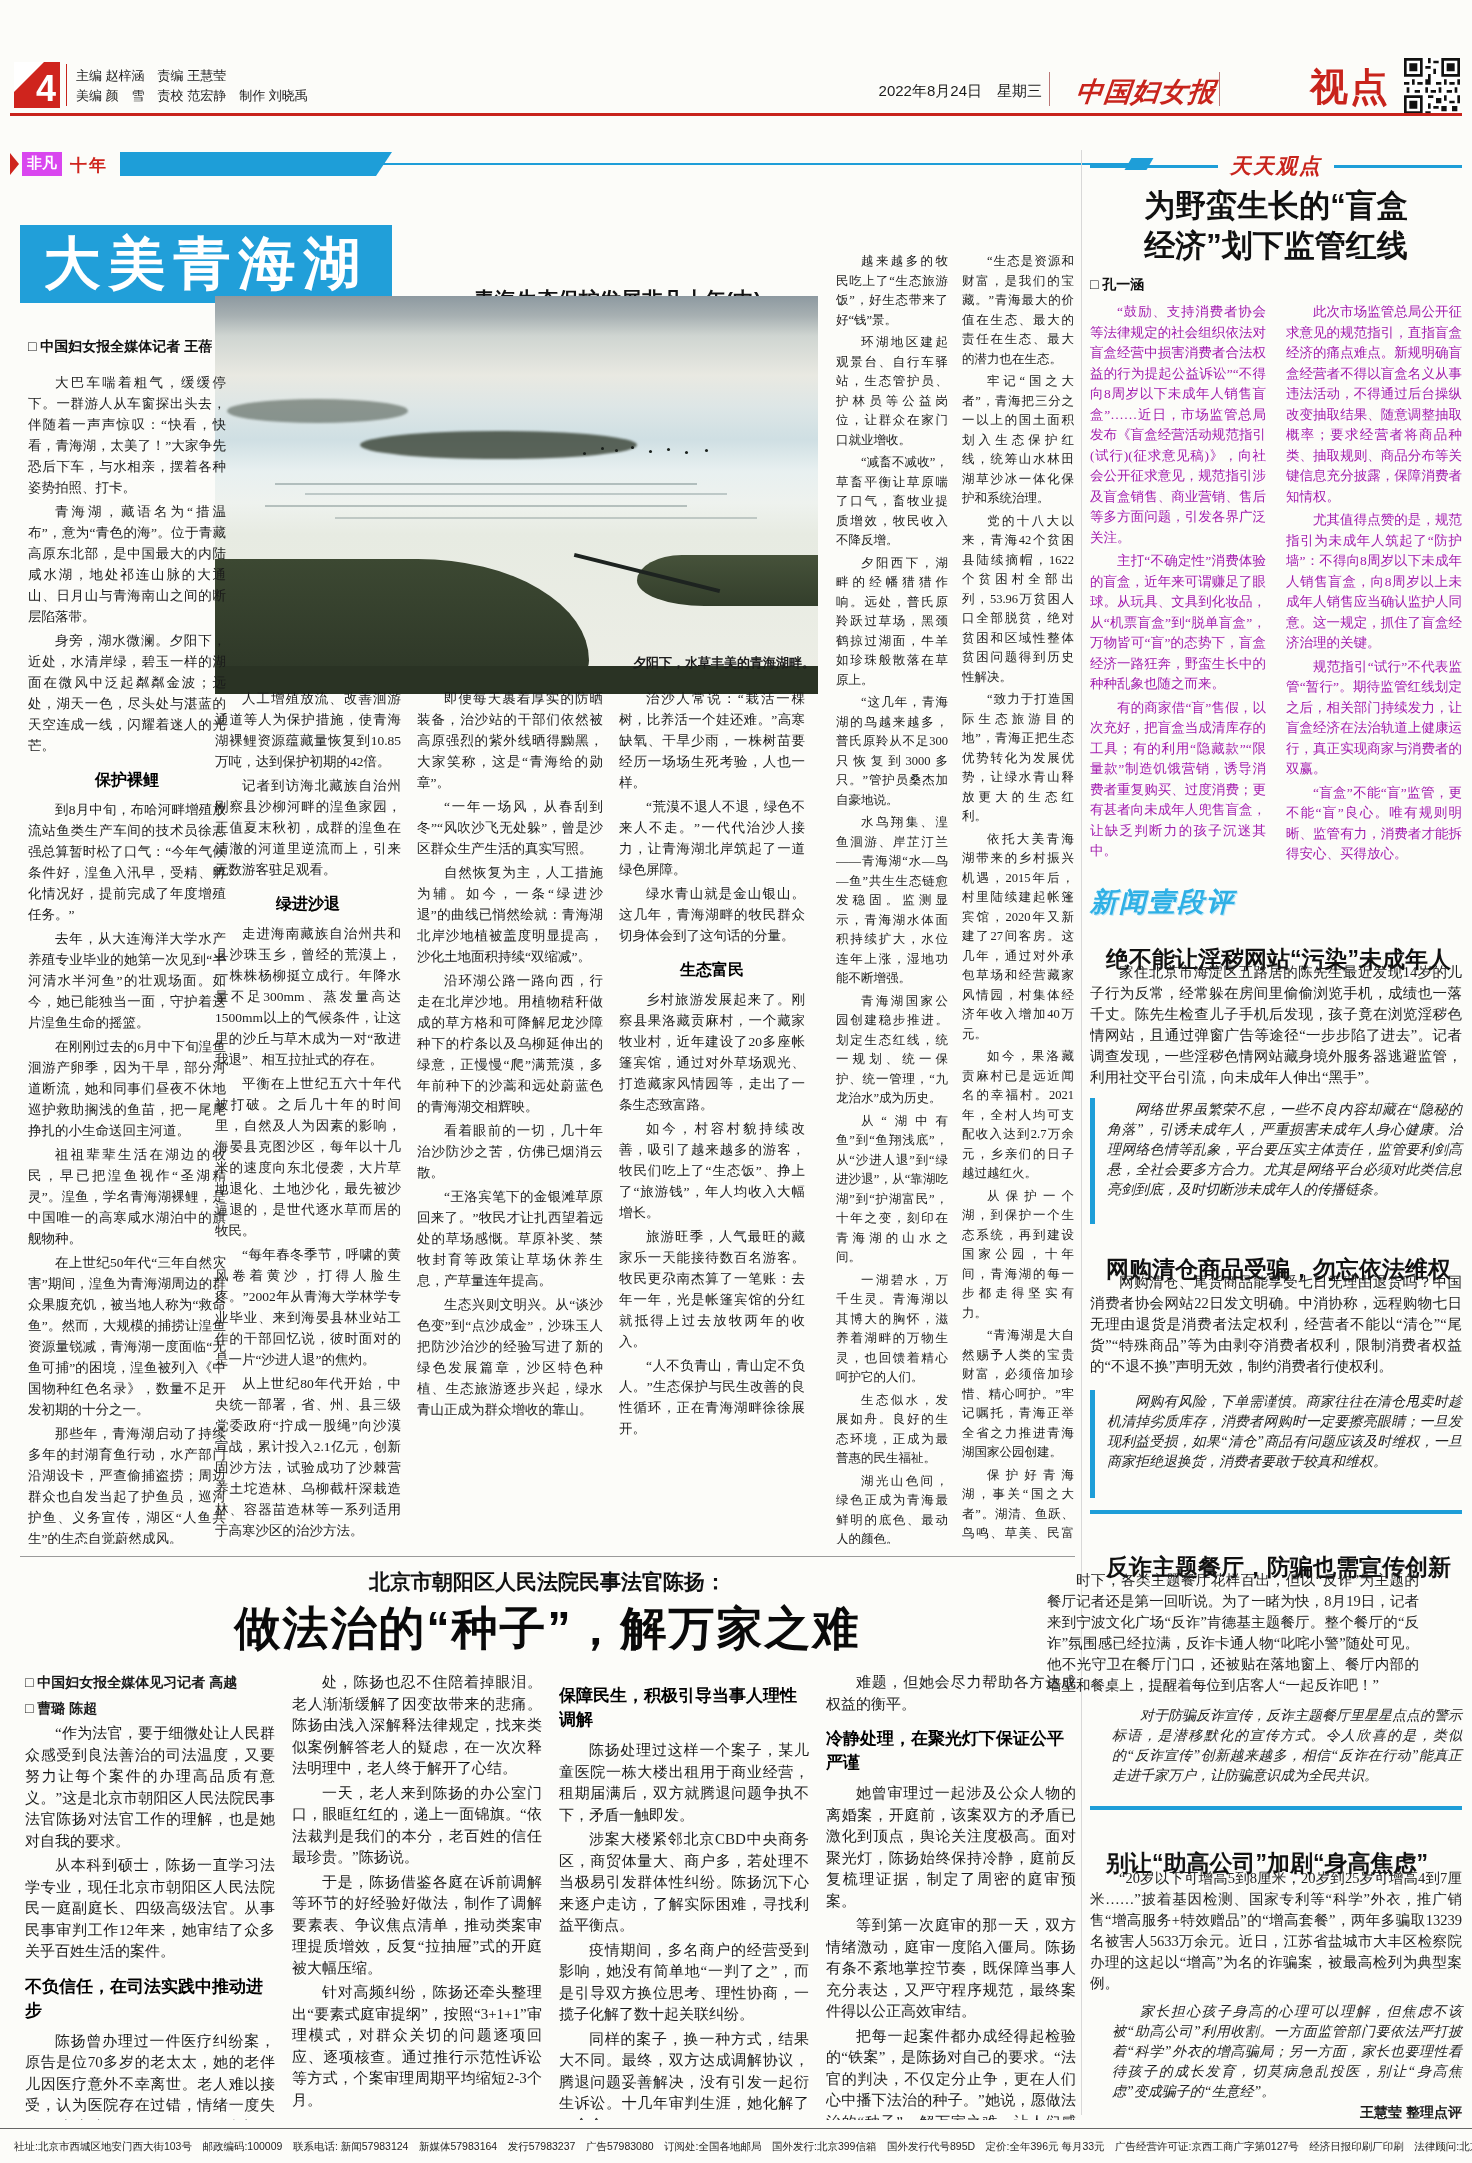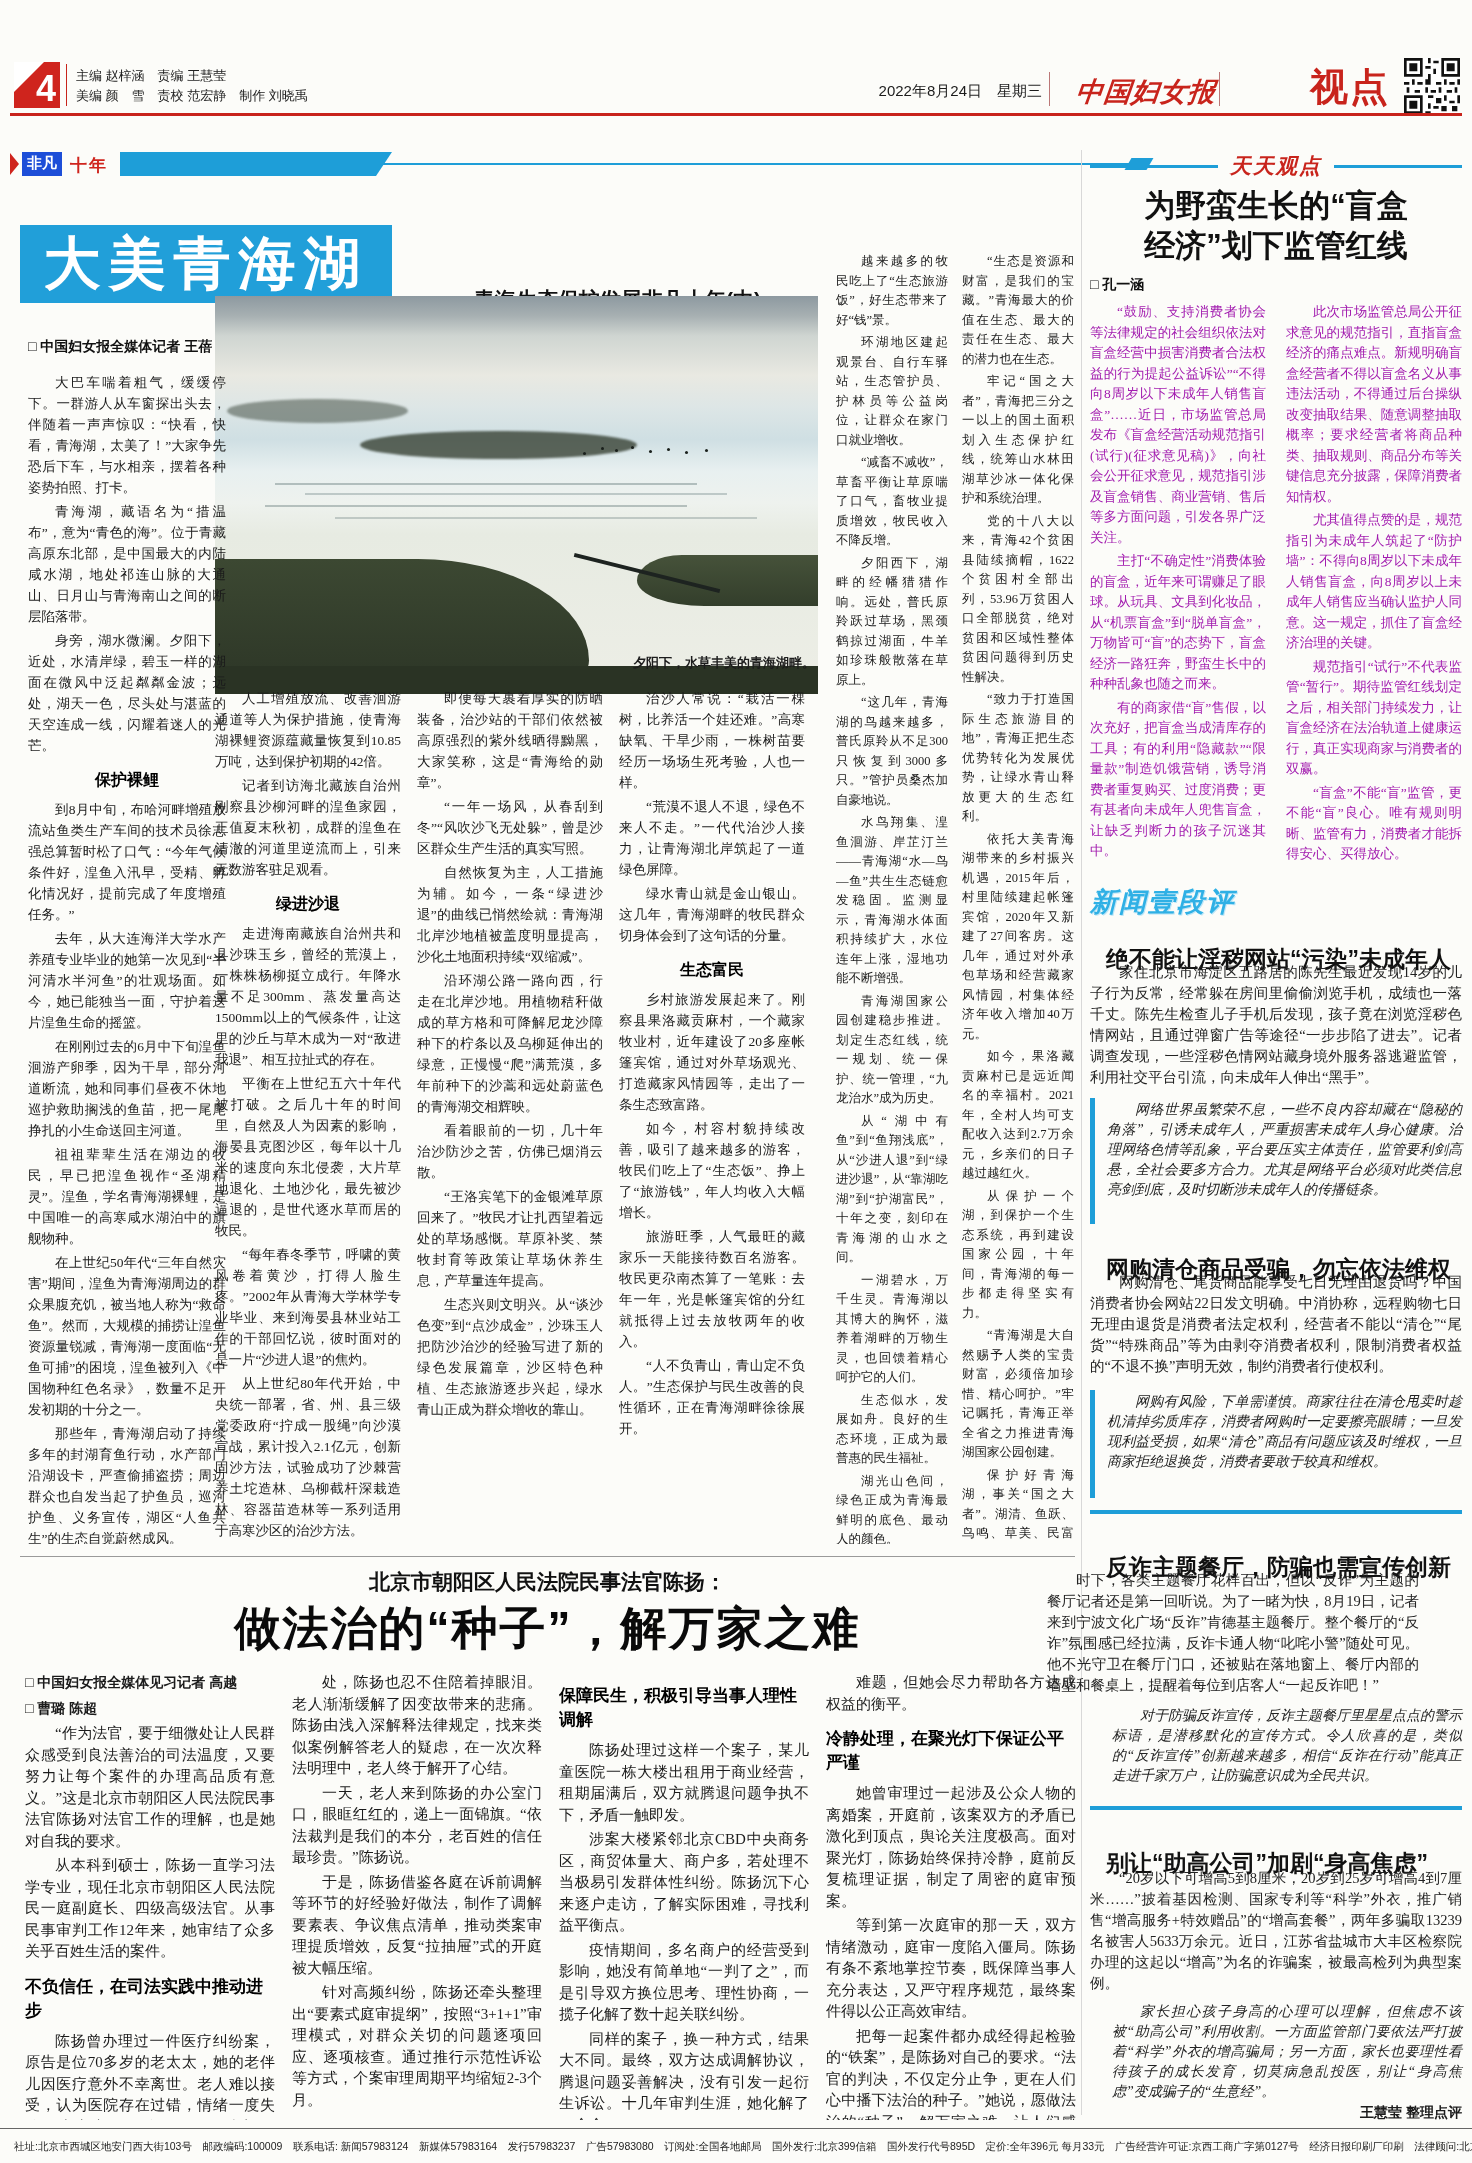--- a/index.html
+++ b/index.html
@@ -16,21 +16,21 @@
                font-family:"Liberation Sans",sans-serif;}
   .credits{font-size:13px;line-height:20px;color:#222;font-family:"Liberation Sans",sans-serif;}
   .mast-vr{display:inline-block;width:1px;height:34px;background:#b77;vertical-align:middle;margin:0 14px;}
   .paper-logo{color:#c8241c;font-size:27px;font-weight:bold;font-style:italic;letter-spacing:1px;
               font-family:"Liberation Serif",serif;transform:skewX(-6deg);display:inline-block;}
   .section-logo{color:#c8241c;font-size:38px;font-weight:900;letter-spacing:2px;
                 font-family:"Liberation Sans",sans-serif;}
   .redrule{height:3px;background:#c8241c;}
 
   
-  .ffbox{background:#1d4ed8;color:#fff;font-weight:bold;font-size:15px;line-height:22px;text-align:center;
+  .ffbox{background:#d946ef;color:#fff;font-weight:bold;font-size:15px;line-height:22px;text-align:center;
          font-family:"Liberation Sans",sans-serif;}
   .ffyear{color:#cf241d;font-weight:bold;font-size:17px;font-family:"Liberation Sans",sans-serif;letter-spacing:2px;}
   .ribbon{background:#1e9ed8;clip-path:polygon(0 0,100% 0,calc(100% - 16px) 100%,0 100%);}
   .thinblue{background:#1e9ed8;}
   .titlebox{background:#219fd9;display:flex;align-items:center;justify-content:center;}
   .main-title{color:#fff;font-size:57px;font-weight:bold;letter-spacing:8px;
               font-family:"Liberation Sans",sans-serif;}
   .subtitle{font-size:21px;font-weight:bold;font-family:"Liberation Sans",sans-serif;color:#111;}
   .byline{font-size:14px;font-weight:bold;font-family:"Liberation Sans",sans-serif;color:#111;}
 

